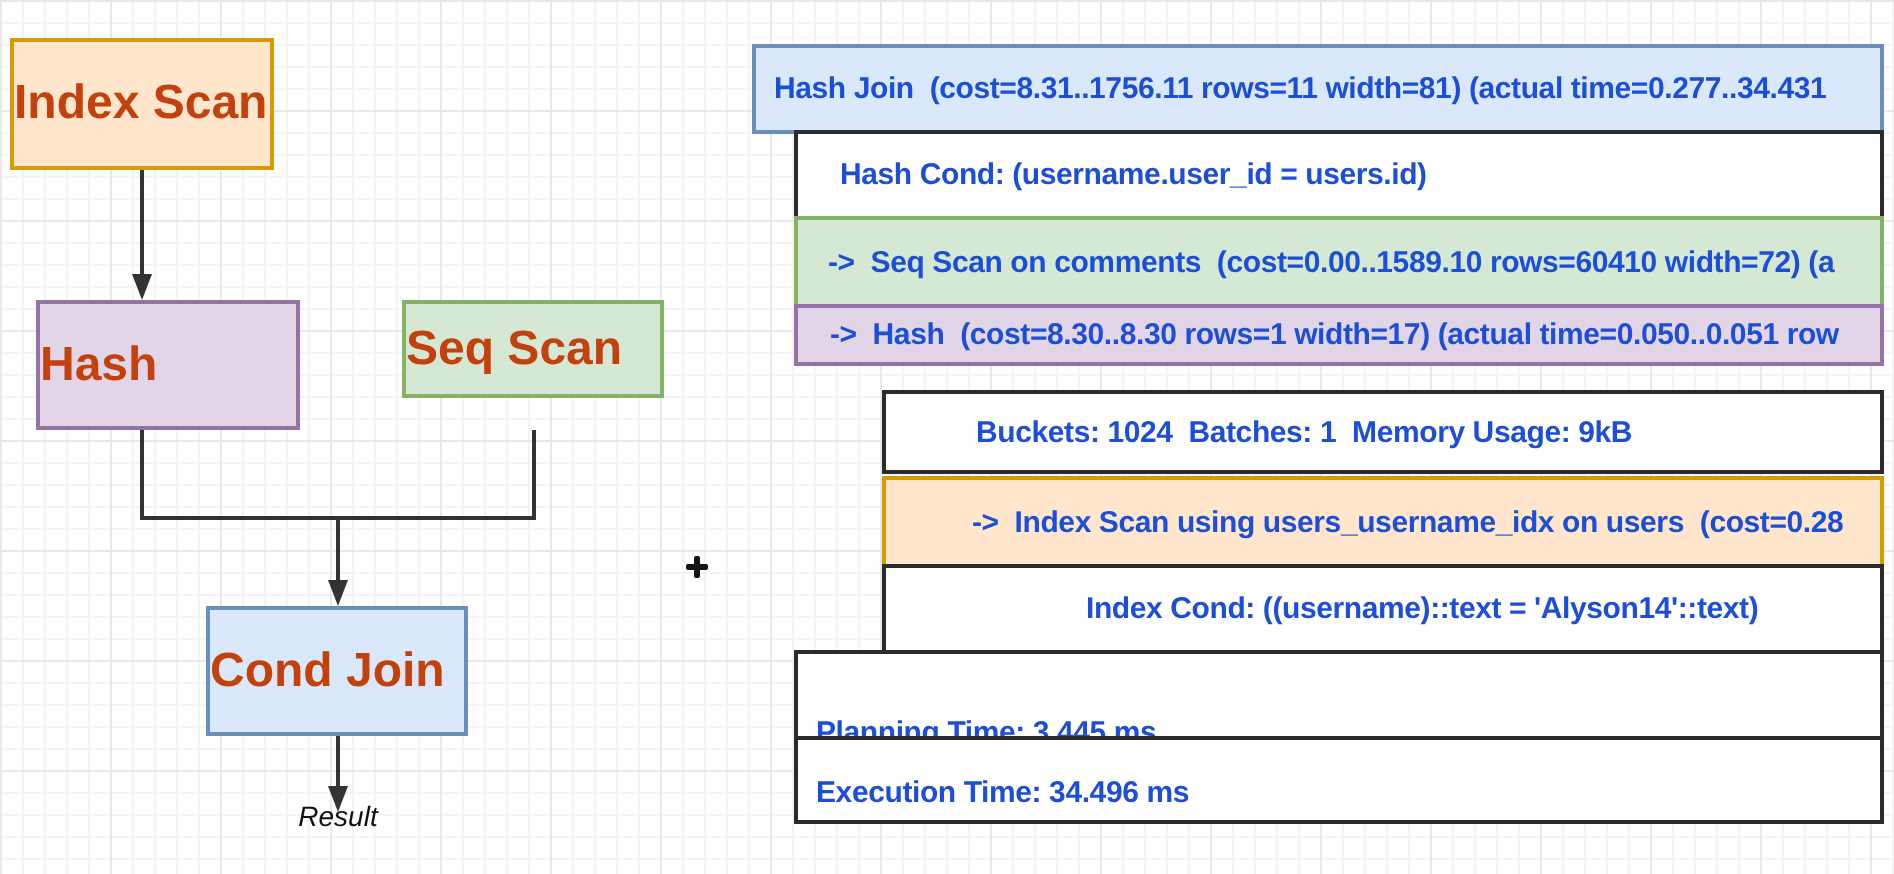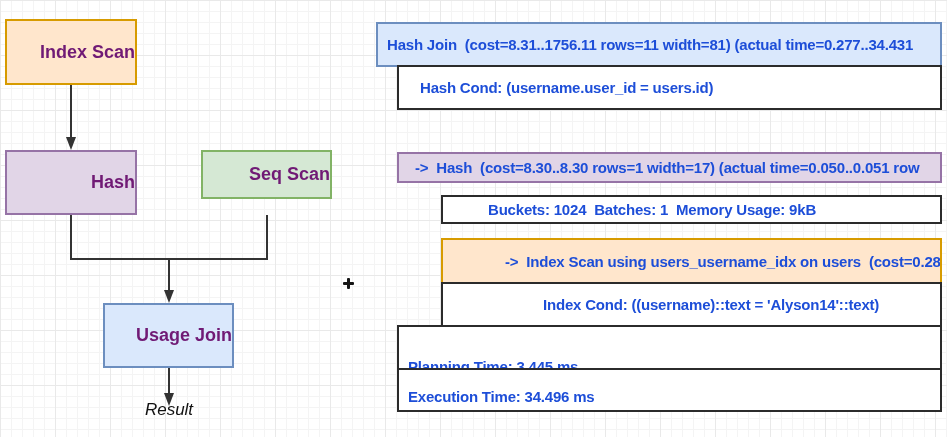--- a/index.html
+++ b/index.html
@@ -17,35 +17,35 @@
       linear-gradient(90deg, #e9e9e9 1px, transparent 1px),
       linear-gradient(#f4f4f4 1px, transparent 1px),
       linear-gradient(90deg, #f4f4f4 1px, transparent 1px);
     background-size: 55px 55px, 55px 55px, 11px 11px, 11px 11px;
   }
 
   
   .node {
     position: absolute;
     box-sizing: border-box;
-    display: flex; align-items: center; justify-content: flex-end;
-    font-weight: bold; font-size: 18px; color: #701a75;
+    display: flex; align-items: center; justify-content: flex-start;
+    font-weight: bold; font-size: 24px; color: #c2410c;
     border: 2px solid #000;
   }
   .node-index-scan { left: 5px;   top: 19px;  width: 132px; height: 66px; background: #ffe6cc; border-color: #d79b00; }
-  .node-hash       { left: 5px;   top: 150px; width: 132px; height: 65px; background: #e1d5e7; border-color: #9673a6; }
+  .node-hash       { left: 18px;   top: 150px; width: 132px; height: 65px; background: #e1d5e7; border-color: #9673a6; }
   .node-seq-scan   { left: 201px; top: 150px; width: 131px; height: 49px; background: #d5e8d4; border-color: #82b366; }
   .node-hash-join  { left: 103px; top: 303px; width: 131px; height: 65px; background: #dae8fc; border-color: #6c8ebf; }
 
   .connectors { position: absolute; left: 0; top: 0; width: 360px; height: 437px; }
 
   .result-label {
     position: absolute; left: 109px; top: 400px; width: 120px;
     text-align: center;
-    font-style: italic; font-size: 17px; color: #111;
+    font-style: italic; font-size: 14px; color: #111;
   }
 
   
   .plus-cursor { position: absolute; left: 343px; top: 278px; width: 11px; height: 11px; }
   .plus-cursor::before, .plus-cursor::after {
     content: ""; position: absolute; background: #151515; border-radius: 1px;
   }
   .plus-cursor::before { left: 0; top: 4px; width: 11px; height: 3px; }
   .plus-cursor::after  { left: 4px; top: 0; width: 3px; height: 11px; }
 
@@ -59,32 +59,32 @@
     overflow: hidden;
   }
   .ptext {
     white-space: pre;
     font-weight: bold; font-size: 15px; letter-spacing: -0.2px; color: #1d4ed8;
   }
   .prow-0 { left: 376px; top: 22px;  width: 566px; height: 45px; background: #dae8fc; border-color: #6c8ebf; }
   .prow-1 { left: 397px; top: 65px;  width: 545px; height: 45px; }
   .prow-2 { left: 397px; top: 108px; width: 545px; height: 46px; background: #d5e8d4; border-color: #82b366; }
   .prow-3 { left: 397px; top: 152px; width: 545px; height: 31px; background: #e1d5e7; border-color: #9673a6; }
-  .prow-4 { left: 441px; top: 195px; width: 501px; height: 29px; }
+  .prow-4 { left: 441px; top: 195px; width: 501px; height: 42px; }
   .prow-5 { left: 441px; top: 238px; width: 501px; height: 46px; background: #ffe6cc; border-color: #d79b00; }
   .prow-6 { left: 441px; top: 282px; width: 501px; height: 45px; }
   .prow-7 { left: 397px; top: 325px; width: 545px; height: 52px; align-items: flex-end; }
   .prow-8 { left: 397px; top: 368px; width: 545px; height: 44px; }
 
   .prow-0 .ptext { padding-left: 9px; }
   .prow-1 .ptext { padding-left: 21px; }
   .prow-2 .ptext { padding-left: 15px; }
   .prow-3 .ptext { padding-left: 16px; }
   .prow-4 .ptext { padding-left: 45px; }
-  .prow-5 .ptext { padding-left: 62px; }
+  .prow-5 .ptext { padding-left: 43px; }
   .prow-6 .ptext { padding-left: 69px; margin-left: 31px; }
   .prow-7 .ptext { padding-left: 9px; }
   .prow-8 .ptext { padding-left: 9px; margin-top: 12px; }
 </style>
 </head>
 <body>
 
 <div class="canvas">
 
   <svg class="connectors" viewBox="0 0 360 437" xmlns="http://www.w3.org/2000/svg">
@@ -104,32 +104,35 @@
   <div class="node node-index-scan">
     <span>Index Scan</span>
   </div>
   <div class="node node-hash">
     <span>Hash</span>
   </div>
   <div class="node node-seq-scan">
     <span>Seq Scan</span>
   </div>
   <div class="node node-hash-join">
-    <span>Usage Join</span>
+    <span>Cond Join</span>
   </div>
 
   <div class="result-label">Result</div>
 
   <div class="plus-cursor"></div>
 
   <div class="prow prow-0">
     <span class="ptext">Hash Join  (cost=8.31..1756.11 rows=11 width=81) (actual time=0.277..34.431</span>
   </div>
   <div class="prow prow-1">
     <span class="ptext">Hash Cond: (username.user_id = users.id)</span>
+  </div>
+  <div class="prow prow-2">
+    <span class="ptext">-&gt;  Seq Scan on comments  (cost=0.00..1589.10 rows=60410 width=72) (a</span>
   </div>
   <div class="prow prow-3">
     <span class="ptext">-&gt;  Hash  (cost=8.30..8.30 rows=1 width=17) (actual time=0.050..0.051 row</span>
   </div>
   <div class="prow prow-4">
     <span class="ptext">Buckets: 1024  Batches: 1  Memory Usage: 9kB</span>
   </div>
   <div class="prow prow-5">
     <span class="ptext">-&gt;  Index Scan using users_username_idx on users  (cost=0.28</span>
   </div>

